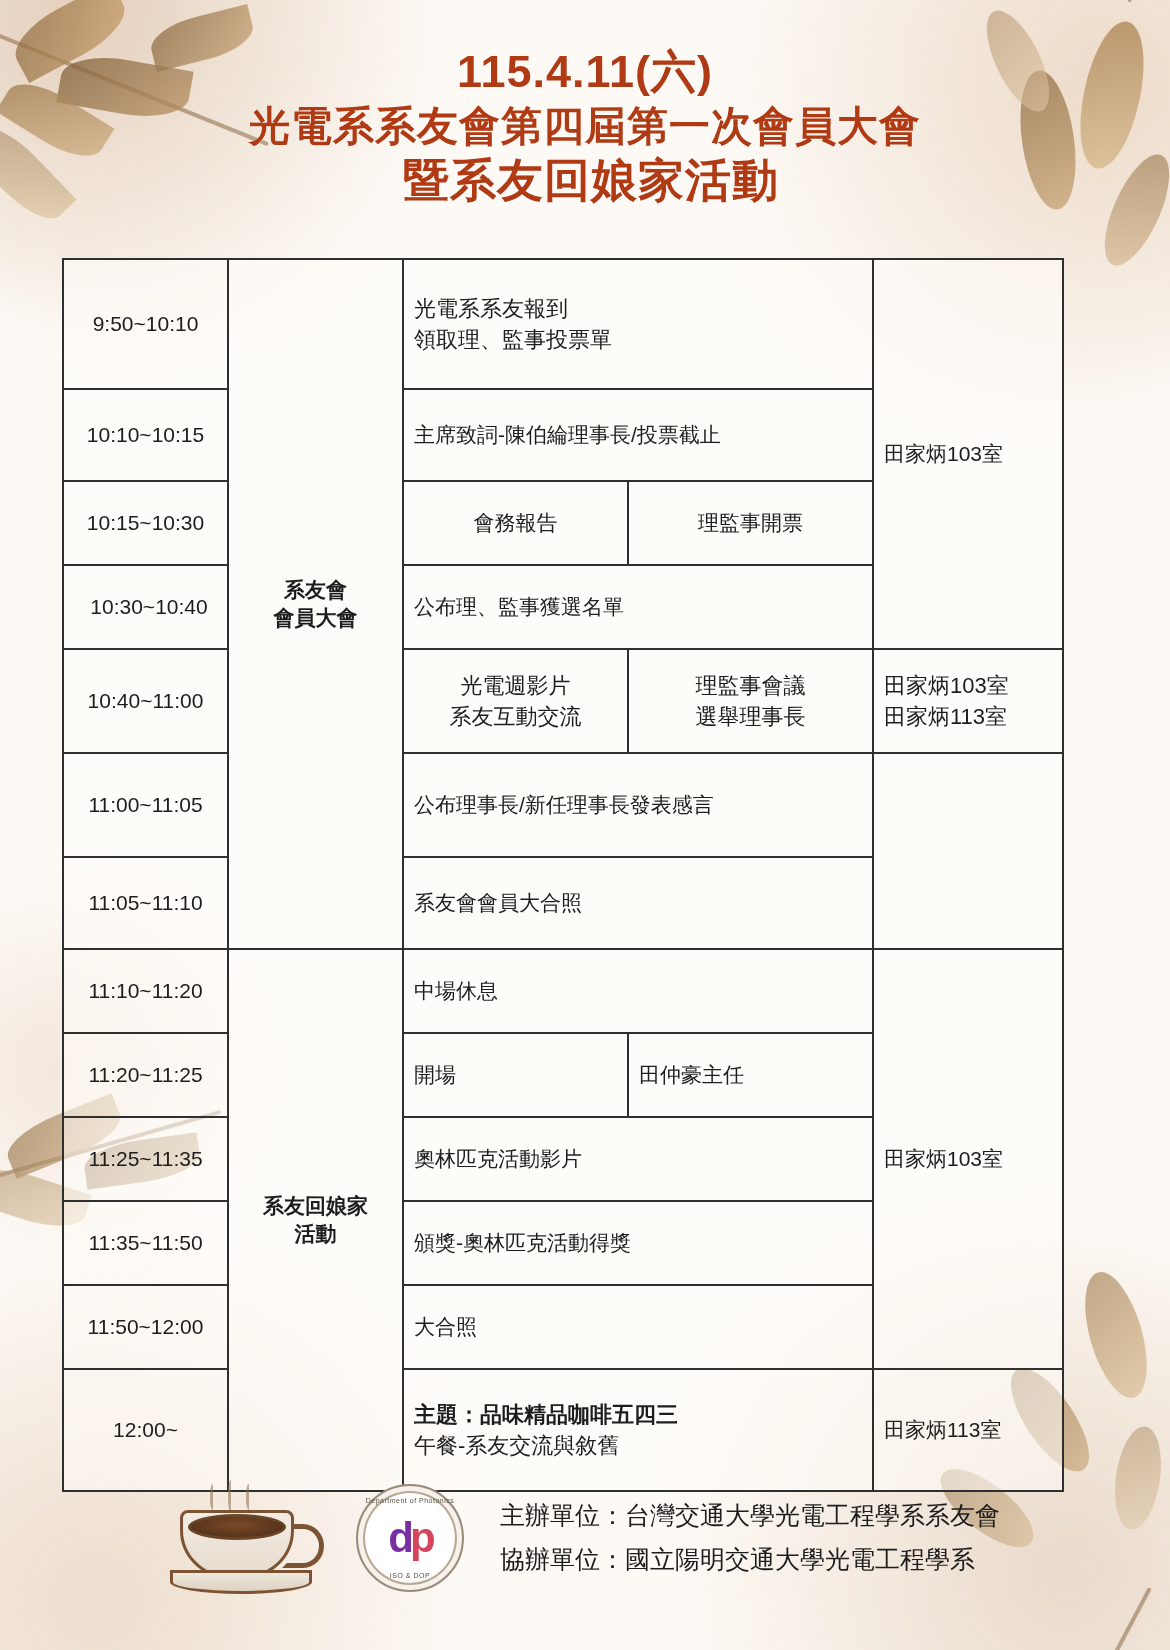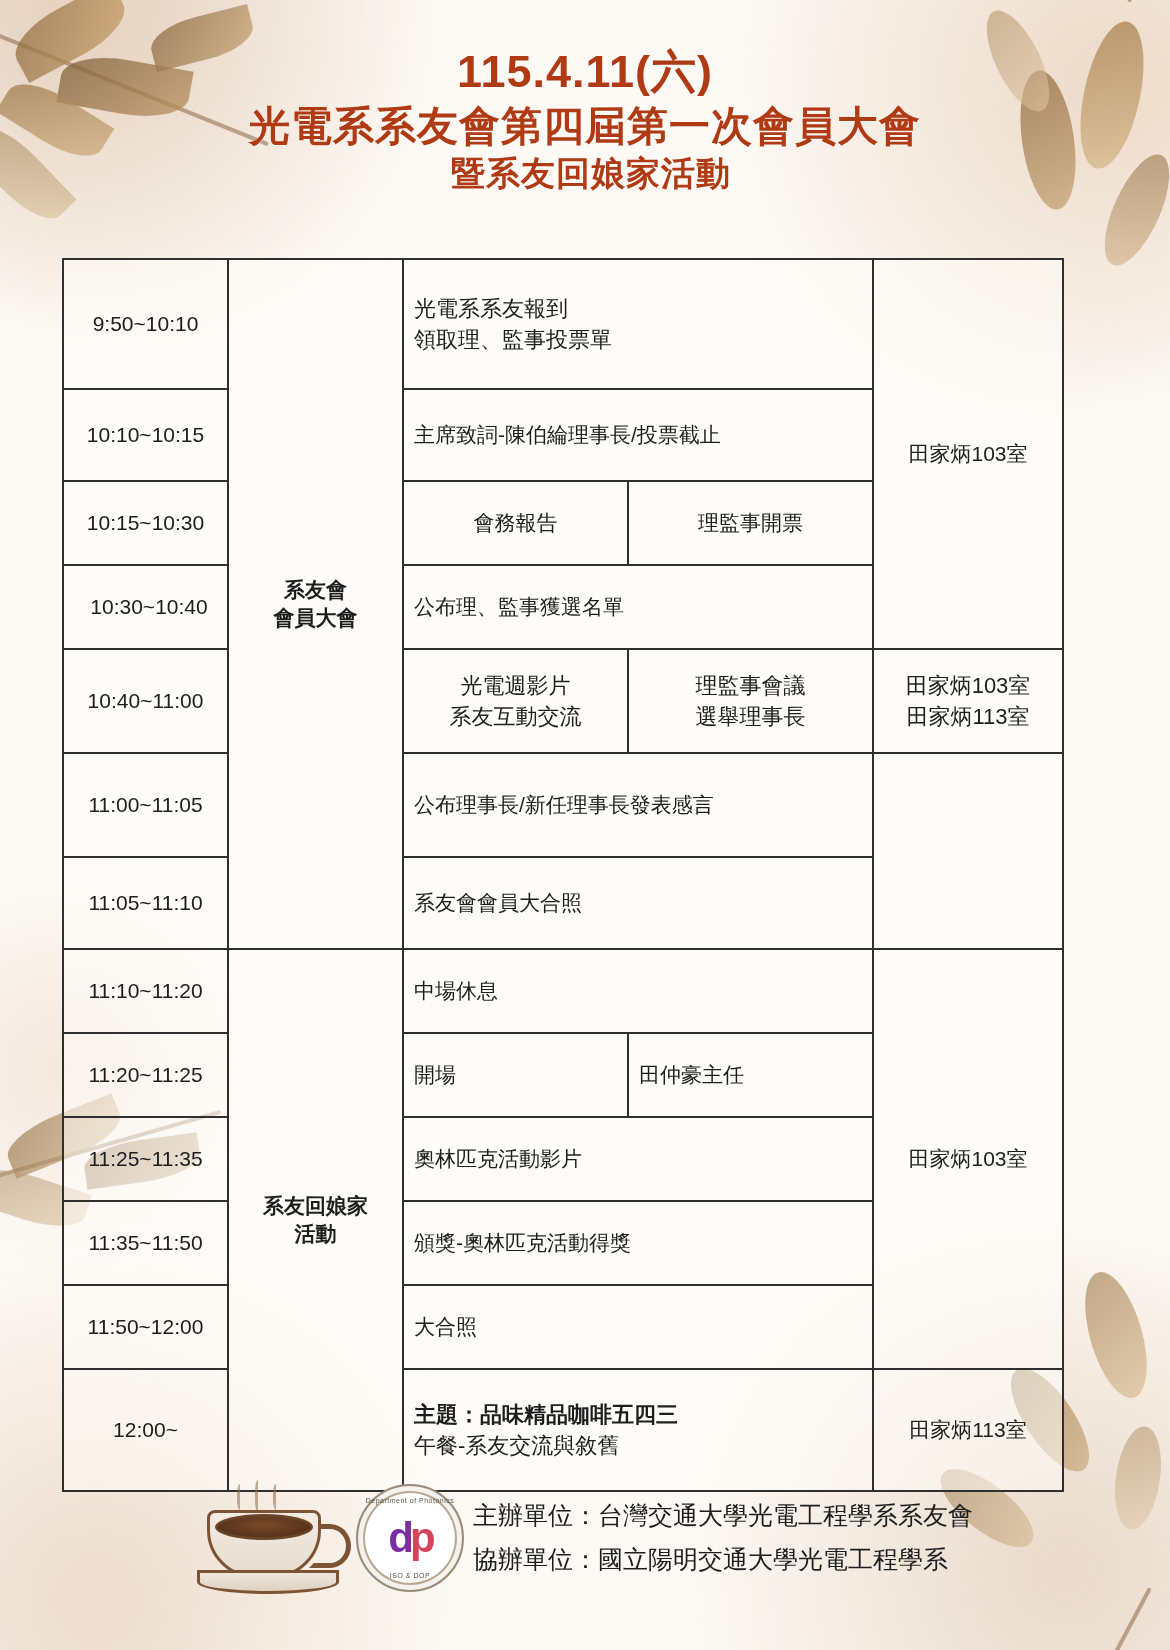--- a/index.html
+++ b/index.html
@@ -75,21 +75,21 @@
   }
   .title-line {
     color: #b03a14;
     font-weight: bold;
     letter-spacing: 1px;
     line-height: 1.26;
     text-shadow: 0 1px 0 rgba(255,255,255,0.6);
   }
   .title-line.l1 { font-size: 45px; }
   .title-line.l2 { font-size: 41px; }
-  .title-line.l3 { font-size: 34px; padding-left: 12px; }
+  .title-line.l3 { font-size: 46px; padding-left: 12px; }
 
   
   .schedule-wrap {
     position: absolute;
     left: 62px;
     top: 258px;
     width: 962px;
     z-index: 5;
   }
   table.schedule {
@@ -124,21 +124,21 @@
   }
   td.item {
     text-align: left;
     line-height: 1.42;
     font-size: 22px;
   }
   td.item.center {
     text-align: center;
   }
   td.room {
-    text-align: center;
+    text-align: left;
     font-size: 22px;
     line-height: 1.42;
     white-space: nowrap;
   }
   td.room.blank { }
   .bold-topic {
     font-weight: bold;
     display: block;
     font-size: 22px;
   }
@@ -149,21 +149,21 @@
 
   
   .footer {
     position: absolute;
     left: 0; right: 0;
     bottom: 56px;
     z-index: 5;
     display: flex;
     align-items: center;
     justify-content: center;
-    gap: 9px;
+    gap: 36px;
   }
   .cup {
     position: relative;
     width: 150px;
     height: 112px;
     flex: none;
   }
   .cup .body {
     position: absolute;
     left: 10px; top: 28px;

